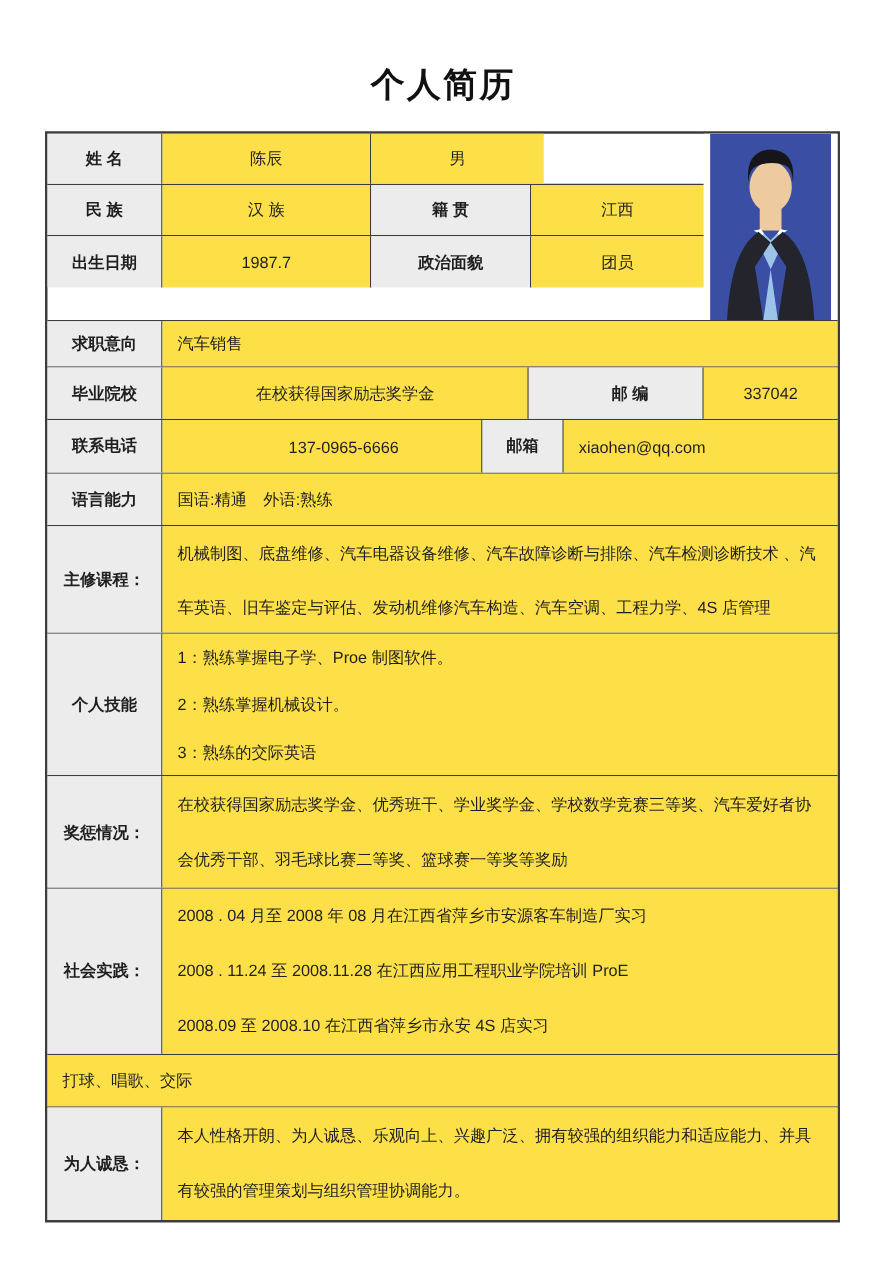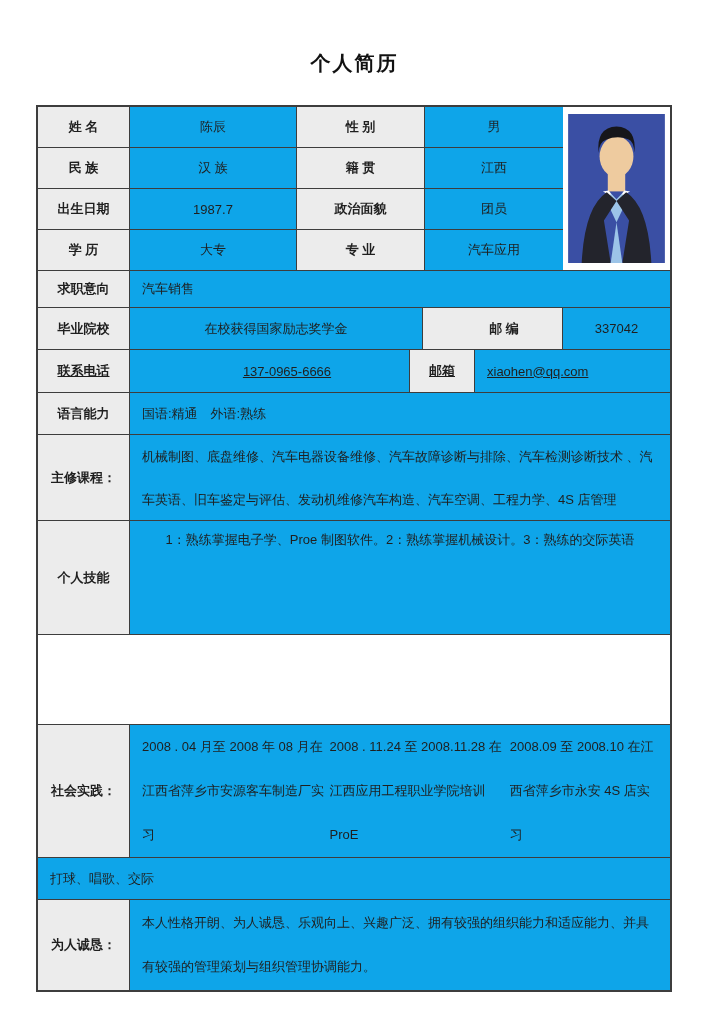--- a/index.html
+++ b/index.html
@@ -4,88 +4,81 @@
 <style>
   * { margin:0; padding:0; box-sizing:border-box; }
   body { background:#ffffff; }
   .page {
     position:relative; width:709px; height:1016px; background:#ffffff;
     font-family:"Liberation Sans","DejaVu Sans",sans-serif; color:#1f1f1f;
     overflow:hidden;
   }
   .title {
     position:absolute; top:50px; left:0; right:0; text-align:center;
-    font-size:20px; font-weight:bold; letter-spacing:2px; color:#111;
+    font-size:27px; font-weight:bold; letter-spacing:2px; color:#111;
   }
   .resume-table {
     position:absolute; left:36px; top:105px; width:636px;
     border:2px solid #3d3d3d; background:#fff;
   }
   .row { display:flex; border-bottom:1.5px solid #3d3d3d; }
   .row.last { border-bottom:none; }
   .cell {
     border-right:1.5px solid #3d3d3d; display:flex; align-items:center;
     font-size:13px; overflow:hidden;
   }
   .cell.end { border-right:none; }
   .label { background:#ececec; font-weight:bold; justify-content:center; text-align:left; }
-  .value { background:#0ea5e9; }
+  .value { background:#fde047; }
   .center { justify-content:center; text-align:center; padding:0 4px; }
   .left { padding:0 12px; }
   .grow { flex:1; }
   .w92{width:92px;} .w167{width:167px;} .w128{width:128px;} .w138{width:138px;}
-  .w293{width:293px;} .w140{width:140px;padding-left:23px;} .w240{width:280px;padding-left:39px;} .w49{width:65px;}
+  .w293{width:293px;} .w140{width:140px;padding-left:23px;} .w240{width:256px;padding-left:39px;} .w49{width:65px;}
   .h41{height:41px;} .h40{height:40px;} .h37{height:37px;} .h42{height:42px;}
-  .h43{height:43px;text-decoration:underline;} .h86{height:86px;} .h114{height:114px;} .h90{height:90px;}
+  .h43{height:43px;} .h86{height:86px;} .h114{height:114px;} .h90{height:90px;}
   .h133{height:133px;}
   .top-block { display:flex; border-bottom:1.5px solid #3d3d3d; }
   .top-left { width:525px; }
   .top-left .row:last-child { border-bottom:none; }
   .photo-cell { flex:1; display:flex; align-items:center; justify-content:center; background:#fff; }
   .photo-cell svg { display:block; }
-  .lines { flex-direction:row; align-items:flex-start; justify-content:center; }
+  .lines { flex-direction:column; align-items:flex-start; justify-content:center; }
   .line38 { line-height:38px; }
   .line44 { line-height:44px; }
   .para43 { line-height:43px; }
   .para44 { line-height:44px; }
 </style>
 </head>
 <body>
 
 <div class="page">
 
   <div class="title">个人简历</div>
 
   <div class="resume-table">
 
     <div class="top-block">
       <div class="top-left">
         <div class="row h41">
           <div class="cell label w92">姓 名</div>
           <div class="cell value center w167">陈辰</div>
-          <div class="cell label w128">性 别</div>
           <div class="cell value center w138 end">男</div>
         </div>
         <div class="row h41">
           <div class="cell label w92">民 族</div>
           <div class="cell value center w167">汉 族</div>
           <div class="cell label w128">籍 贯</div>
           <div class="cell value center w138 end">江西</div>
         </div>
         <div class="row h41">
           <div class="cell label w92">出生日期</div>
           <div class="cell value center w167">1987.7</div>
           <div class="cell label w128">政治面貌</div>
           <div class="cell value center w138 end">团员</div>
-        </div>
-        <div class="row h40">
-          <div class="cell label w92">学 历</div>
-          <div class="cell value center w167">大专</div>
-          <div class="cell label w128">专 业</div>
-          <div class="cell value center w138 end">汽车应用</div>
         </div>
       </div>
       <div class="photo-cell">
         <svg width="97" height="149" viewBox="0 0 100 154">
           <rect x="0" y="0" width="100" height="154" fill="#3a4fa4"></rect>
           <rect x="41" y="58" width="18" height="22" fill="#eecb9f"></rect>
           <ellipse cx="50" cy="44" rx="17.5" ry="21" fill="#eecb9f"></ellipse>
           <path d="M31.5 40 Q29 14 50 13 Q71 14 68.5 40 Q68 28 62 26 Q51 22 39 26.5 Q32 29 31.5 40 Z" fill="#16161a"></path>
           <path d="M36 80 L47 86 L42 79 Z" fill="#ffffff"></path>
           <path d="M64 80 L53 86 L58 79 Z" fill="#ffffff"></path>
@@ -131,20 +124,24 @@
     <div class="row h114">
       <div class="cell label w92">个人技能</div>
       <div class="cell value left grow end lines">
         <div class="line38">1：熟练掌握电子学、Proe 制图软件。</div>
         <div class="line38">2：熟练掌握机械设计。</div>
         <div class="line38">3：熟练的交际英语</div>
       </div>
     </div>
 
     <div class="row h90">
+      <div class="cell label w92">奖惩情况：</div>
+      <div class="cell value left grow end">
+        <div class="para44">在校获得国家励志奖学金、优秀班干、学业奖学金、学校数学竞赛三等奖、汽车爱好者协会优秀干部、羽毛球比赛二等奖、篮球赛一等奖等奖励</div>
+      </div>
     </div>
 
     <div class="row h133">
       <div class="cell label w92">社会实践：</div>
       <div class="cell value left grow end lines">
         <div class="line44">2008 . 04 月至 2008 年 08 月在江西省萍乡市安源客车制造厂实习</div>
         <div class="line44">2008 . 11.24 至 2008.11.28 在江西应用工程职业学院培训 ProE</div>
         <div class="line44">2008.09 至 2008.10 在江西省萍乡市永安 4S 店实习</div>
       </div>
     </div>

